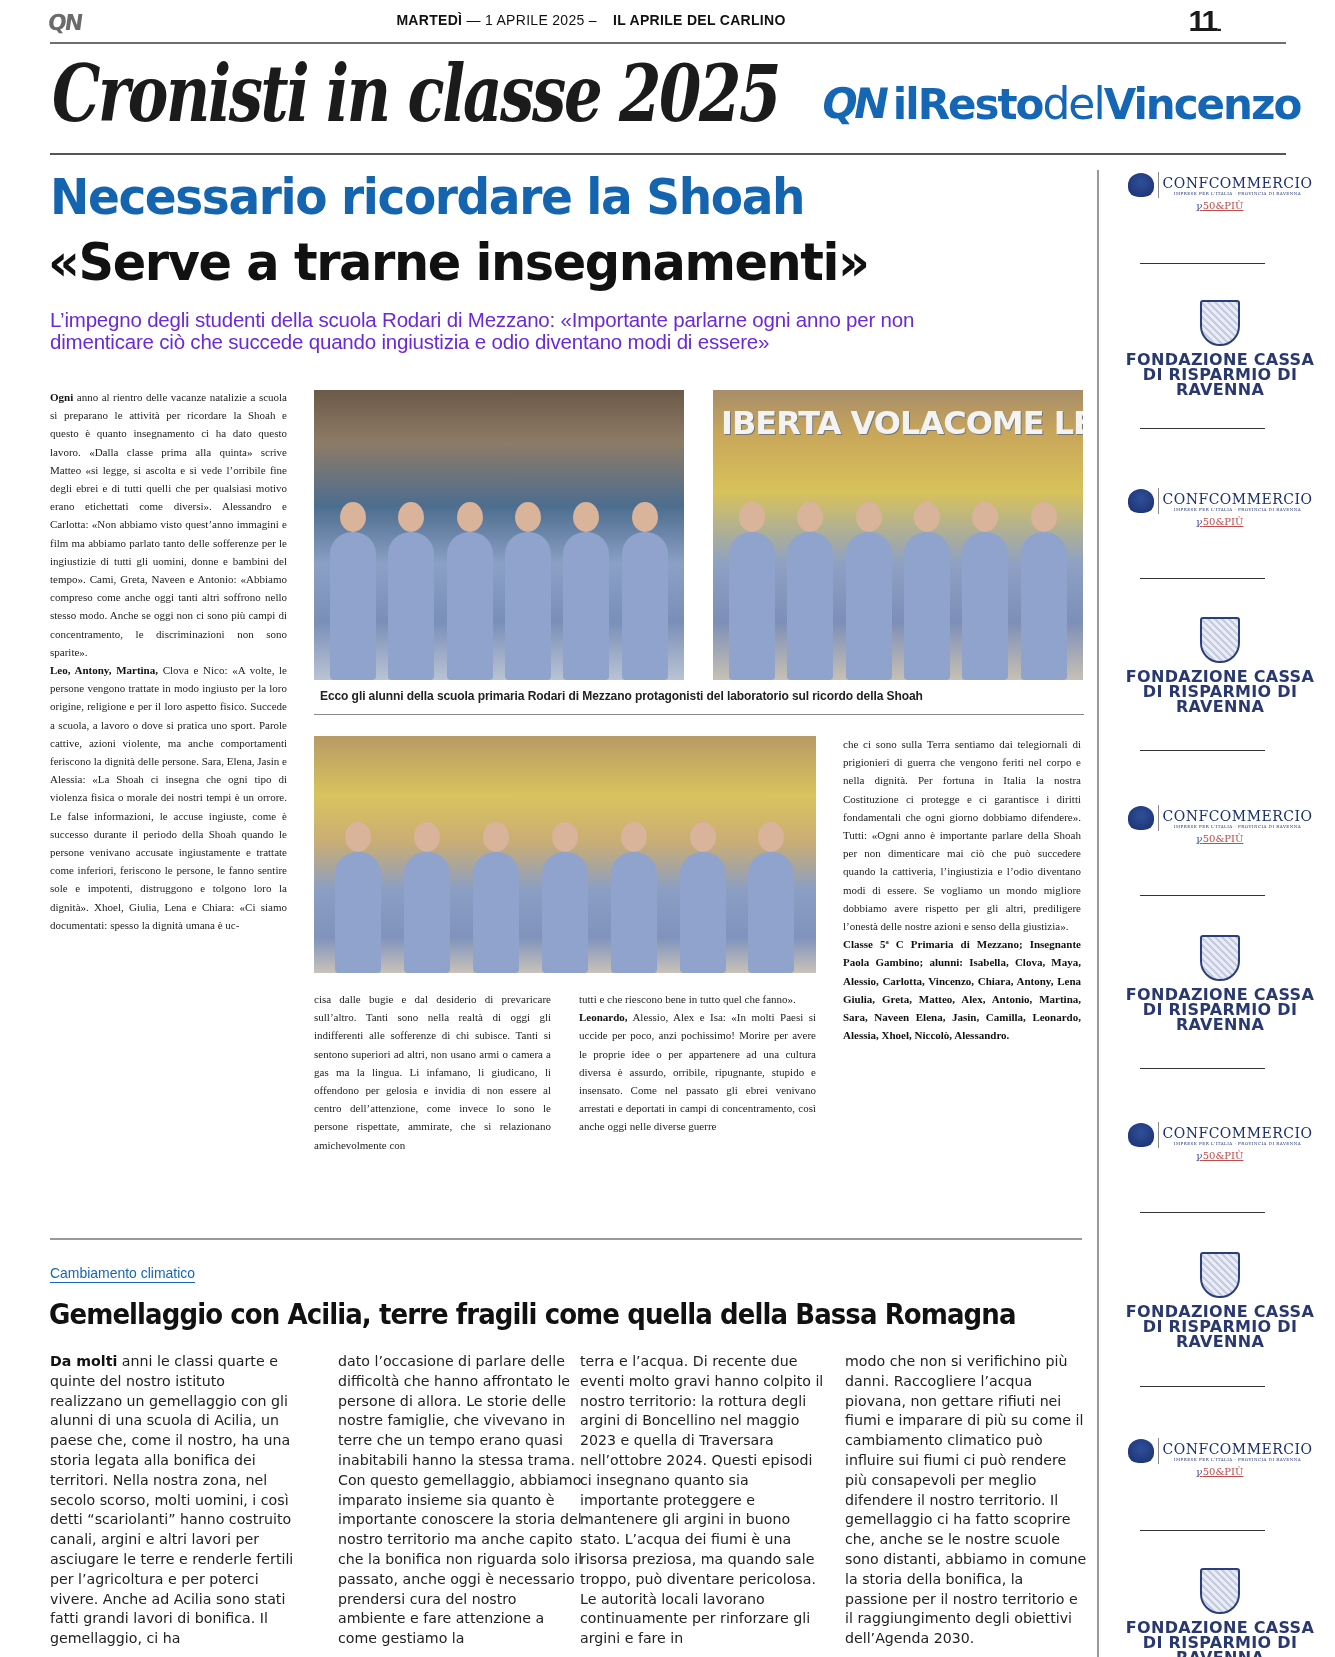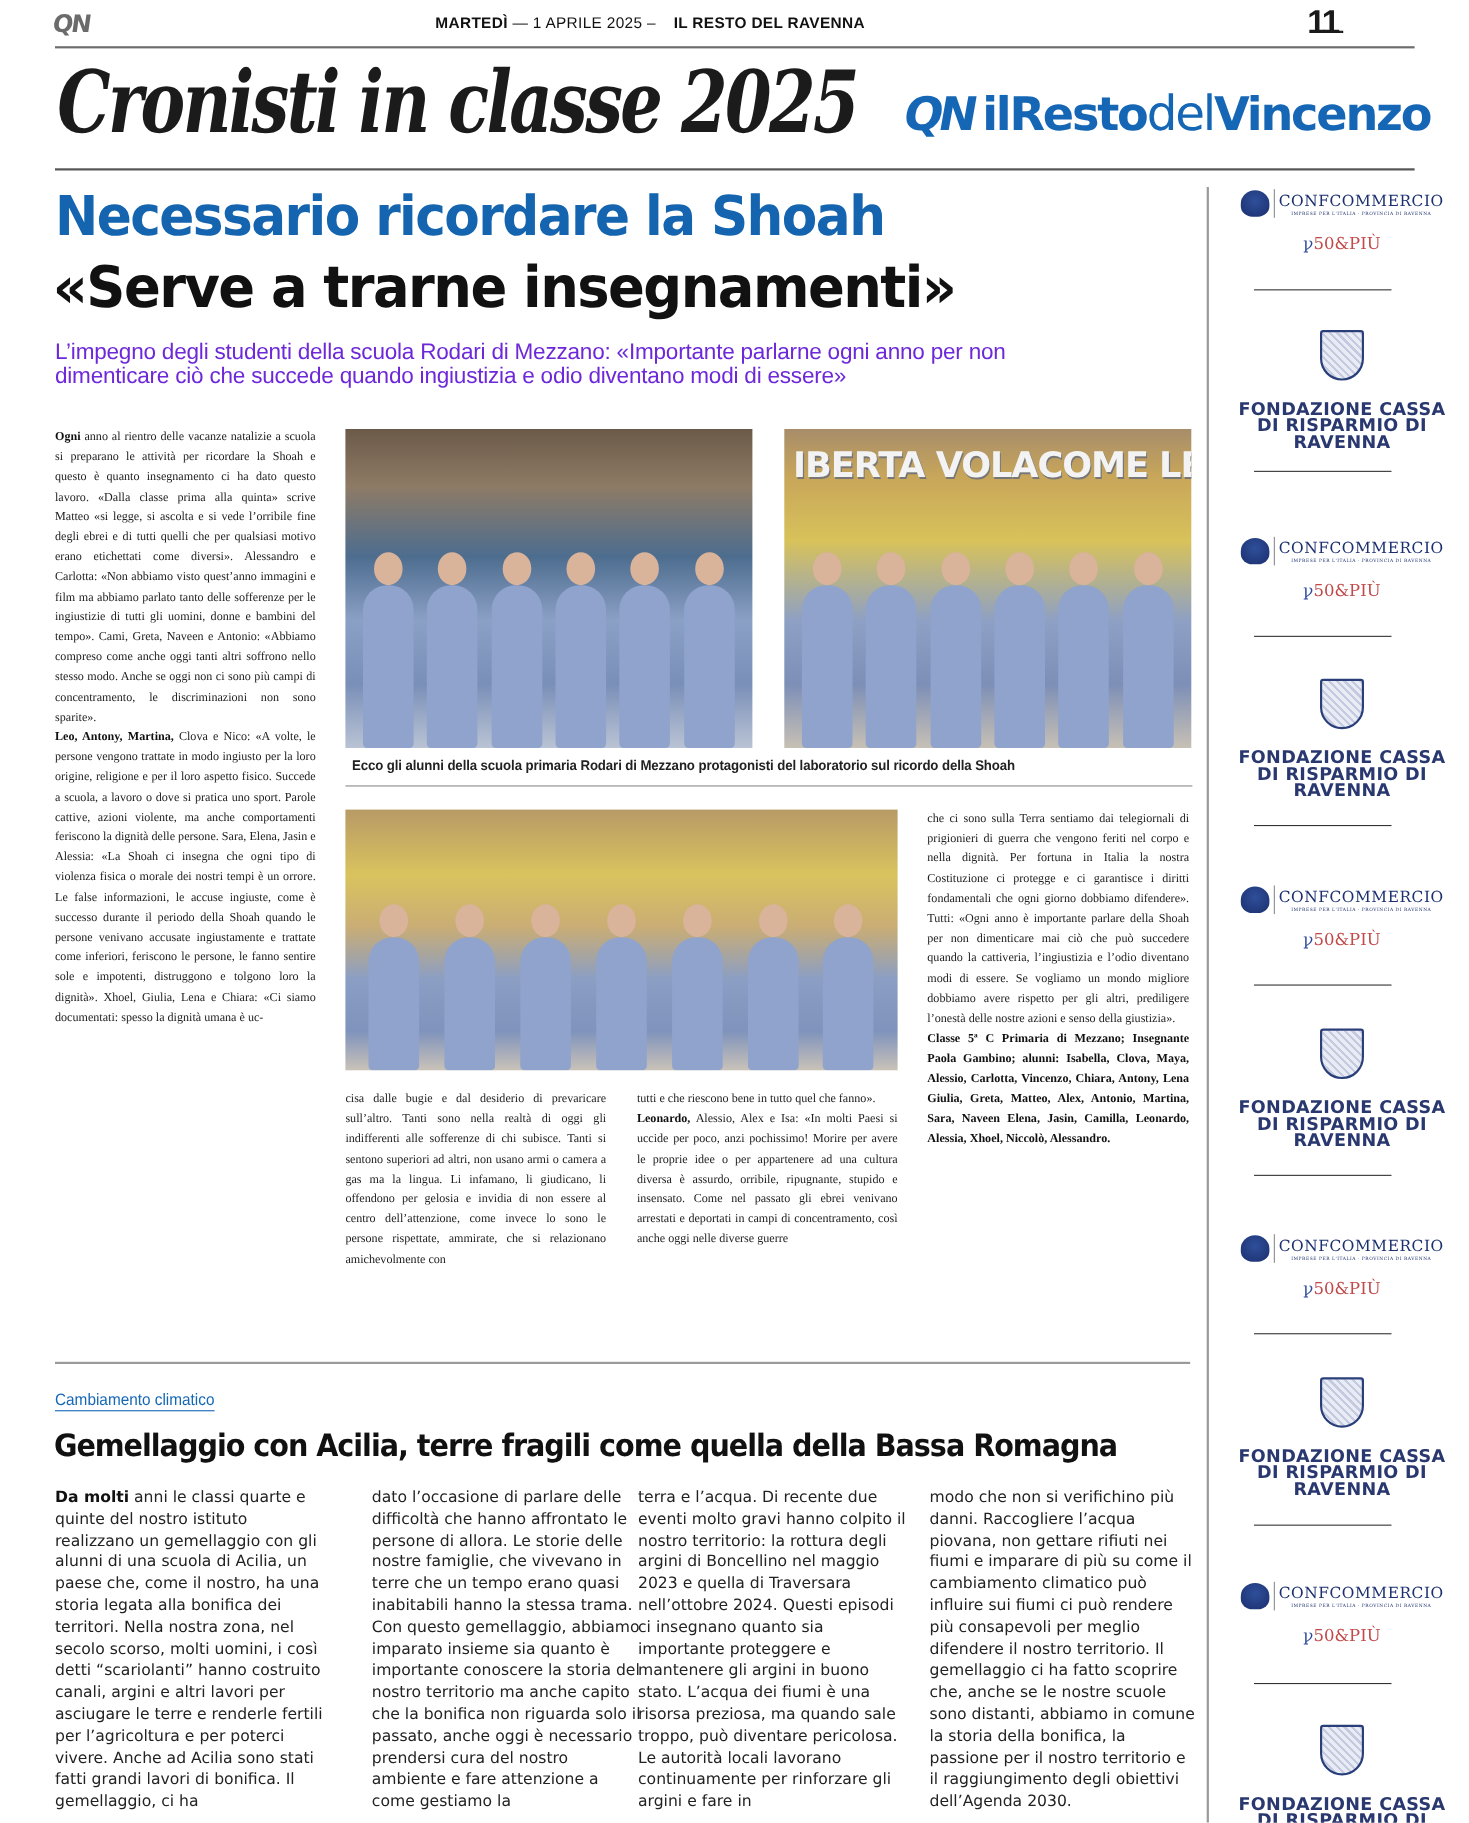--- a/index.html
+++ b/index.html
@@ -17,28 +17,28 @@
   
   .masthead-title { position: absolute; left: 52px; top: 48px; font-family: "DejaVu Serif", serif; font-style: italic; font-size: 78px; font-weight: 700; color: #1b1b1b; letter-spacing: -3px; transform: scaleX(0.78); transform-origin: left top; }
   .brand { position: absolute; left: 822px; top: 78px; display: flex; align-items: center; gap: 8px; color: #1567b5; }
   .brand-qn { font-family: "DejaVu Sans", sans-serif; font-weight: 900; font-size: 42px; letter-spacing: -4px; transform: skewX(-10deg); }
   .brand-name { font-family: "DejaVu Sans", sans-serif; font-weight: 700; font-size: 42px; letter-spacing: -2px; }
   .brand-name .del { font-weight: 400; font-size: 44px; }
   .rule-mast { position: absolute; left: 50px; width: 1236px; top: 153px; height: 2px; background: #555; }
 
   
   .sidebar-line { position: absolute; left: 1097px; top: 170px; width: 2px; height: 1487px; background: #9a9a9a; }
-  .sponsor { position: absolute; left: 1110px; width: 220px; text-align: center; gap: 12px; }
+  .sponsor { position: absolute; left: 1110px; width: 220px; text-align: center; }
   .conf { display: flex; flex-direction: column; align-items: center; }
   .conf-row { display: flex; align-items: center; gap: 4px; }
   .eagle { width: 26px; height: 24px; border-radius: 50% 50% 40% 40%; background: radial-gradient(circle at 50% 40%, #2f4f9a, #1b2f6e); }
   .conf-sep { width: 1px; height: 26px; background: #8b8b8b; }
   .conf-text { font-family: "DejaVu Serif", serif; font-size: 14px; color: #1b2f6e; letter-spacing: 0.5px; }
   .conf-sub { font-size: 4px; color: #1b2f6e; letter-spacing: 0.5px; display:block; }
-  .fifty { font-family: "DejaVu Serif", serif; font-size: 15px; color: #c04a4a; margin-top: 2px; }
+  .fifty { font-family: "DejaVu Serif", serif; font-size: 10px; color: #c04a4a; margin-top: 2px; text-decoration: underline; }
   .fifty .fig { color: #2c4a9a; }
   .fond { display: flex; flex-direction: column; align-items: center; }
   .shield { width: 40px; height: 46px; border: 2px solid #2a3f7a; border-radius: 3px 3px 20px 20px; background: repeating-linear-gradient(45deg, #e9ecf4 0 3px, #c4cbe0 3px 5px); }
   .fond-text { font-family: "DejaVu Sans", sans-serif; font-weight: 700; font-size: 16px; color: #2a3870; line-height: 15px; margin-top: 6px; letter-spacing: 0.3px; }
   .sponsor-divider { position: absolute; left: 1140px; width: 125px; height: 1px; background: #333; }
 
   
   .kicker { position: absolute; left: 50px; top: 168px; font-family: "DejaVu Sans", sans-serif; font-weight: 700; font-size: 50px; color: #1464b0; letter-spacing: -1.5px; transform: scaleX(0.94); transform-origin: left top; white-space: nowrap; }
   .headline { position: absolute; left: 48px; top: 232px; font-family: "DejaVu Sans", sans-serif; font-weight: 700; font-size: 52px; color: #111; letter-spacing: -1.5px; transform: scaleX(0.95); transform-origin: left top; white-space: nowrap; }
   .summary { position: absolute; left: 50px; top: 309px; width: 900px; font-size: 20.5px; line-height: 22px; color: #6d28d9; letter-spacing: -0.2px; }
@@ -73,21 +73,21 @@
 </style>
 </head>
 <body>
 
 <div class="qn-small">QN</div>
 <div class="dateline">
   <b>MARTEDÌ</b>
   <span> — </span>
   <span>1 APRILE 2025</span>
   <span> – </span>
-  <b>IL RESTO DEL RAVENNA</b>
+  <b>IL APRILE DEL CARLINO</b>
 </div>
 <div class="page-num"><span style="font-size:30px">11</span><span>..</span></div>
 <div class="rule-top"></div>
 
 <div class="masthead-title">Cronisti in classe 2025</div>
 <div class="brand">
   <span class="brand-qn">QN</span>
   <span class="brand-name"><span>il</span><span>Resto</span><span class="del">del</span><span>Vincenzo</span></span>
 </div>
 <div class="rule-mast"></div>

